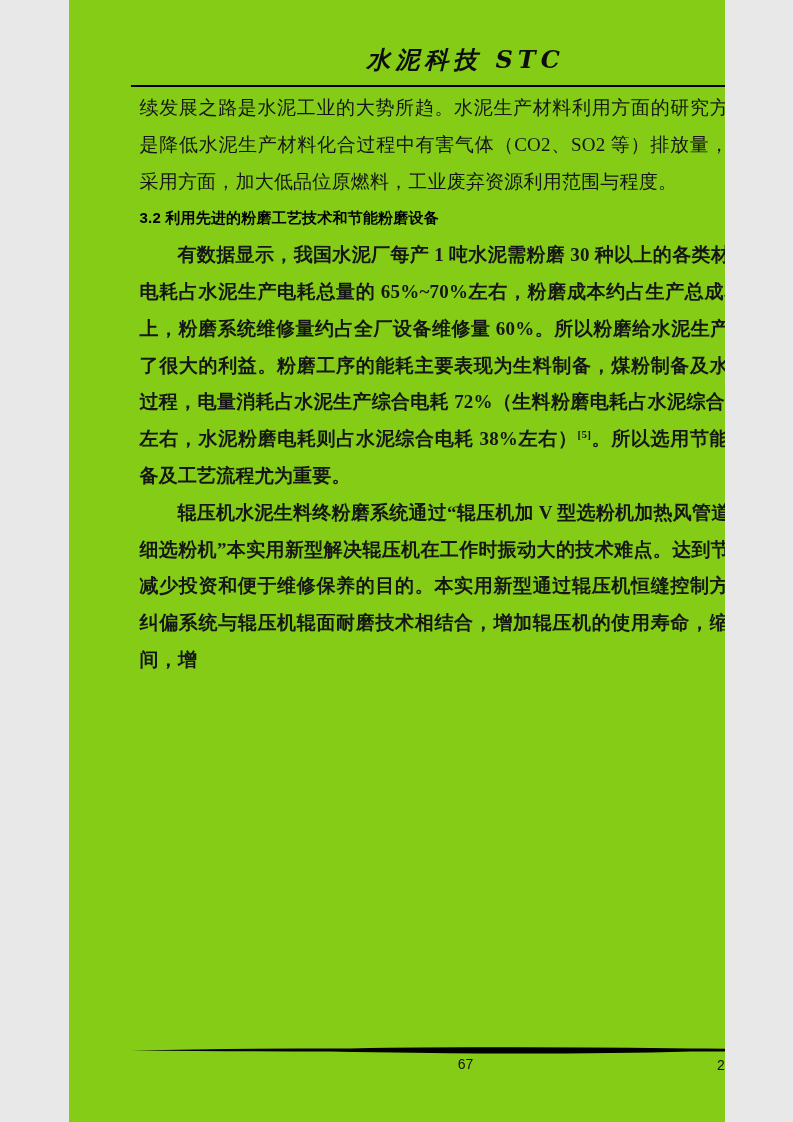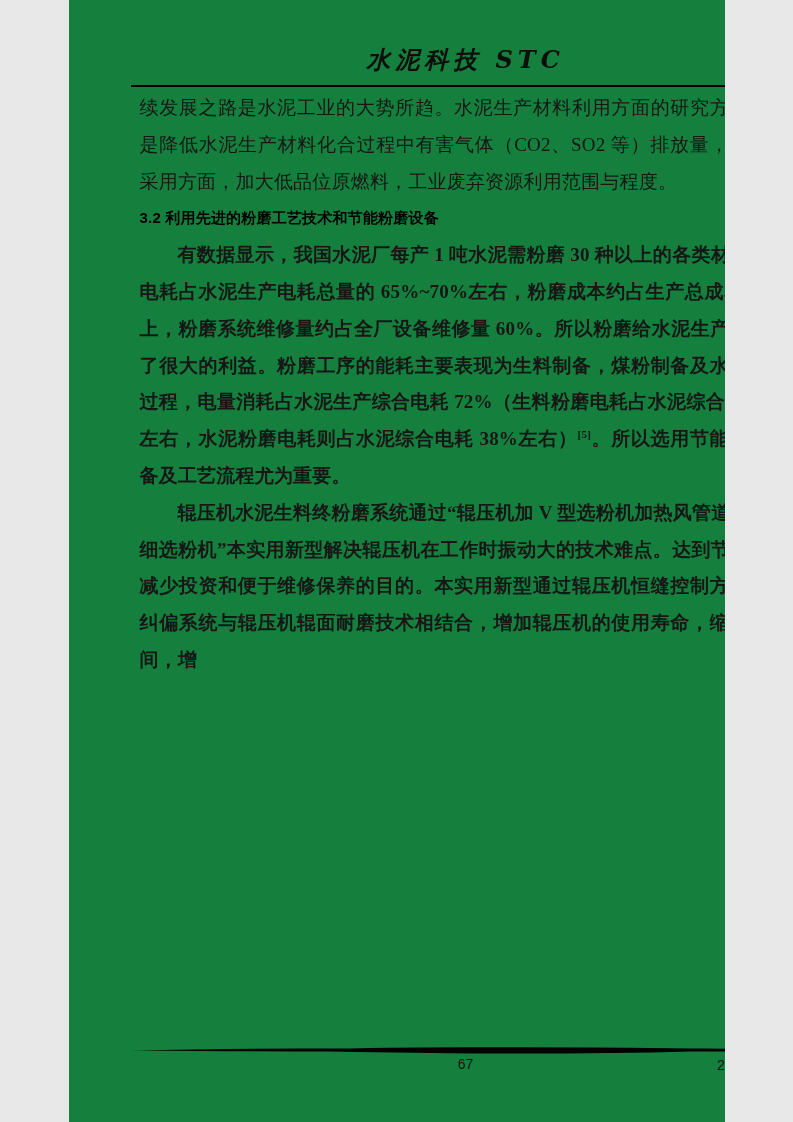--- a/index.html
+++ b/index.html
@@ -5,21 +5,21 @@
   html, body {
     margin: 0;
     padding: 0;
     background: #e8e8e8;
   }
   .page {
     position: relative;
     width: 656px;
     height: 1122px;
     margin: 0 auto;
-    background: #15803d;
+    background: #84cc16;
     overflow: hidden;
     color: #161616;
     font-family: "Liberation Serif", "DejaVu Serif", serif;
   }
   .header {
     position: absolute;
     top: 44px;
     left: 63px;
     width: 668px;
     text-align: center;

